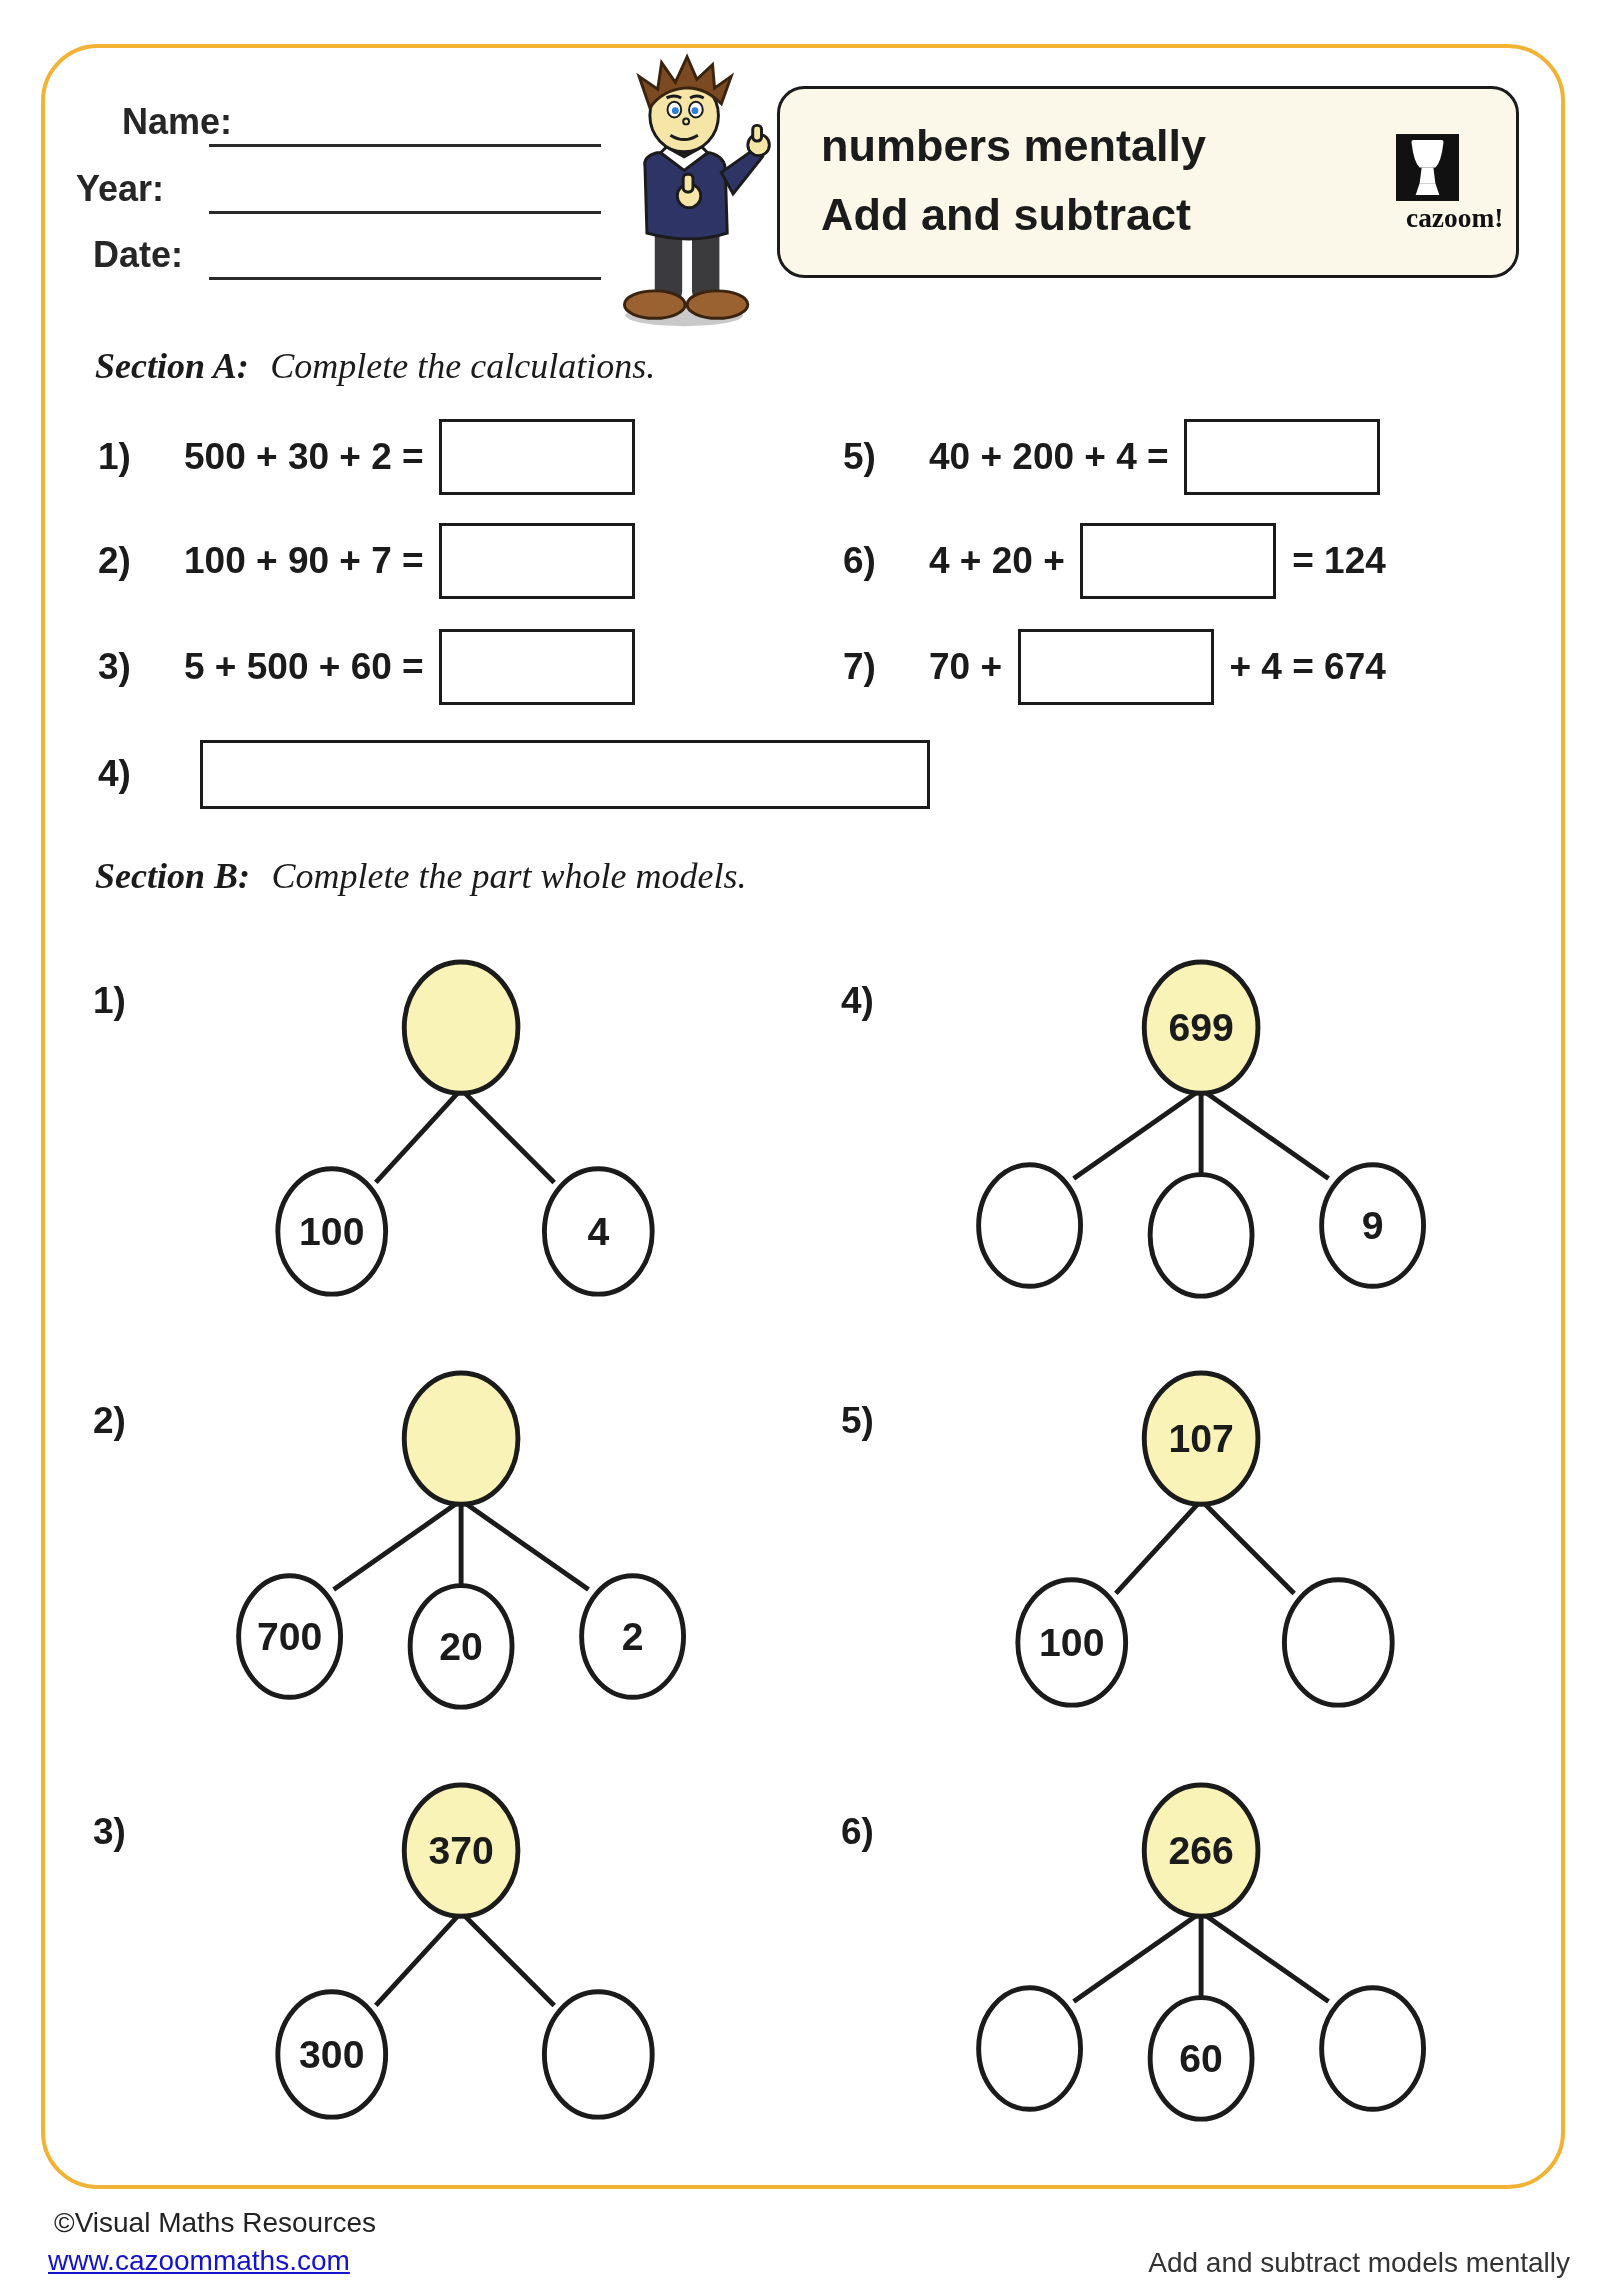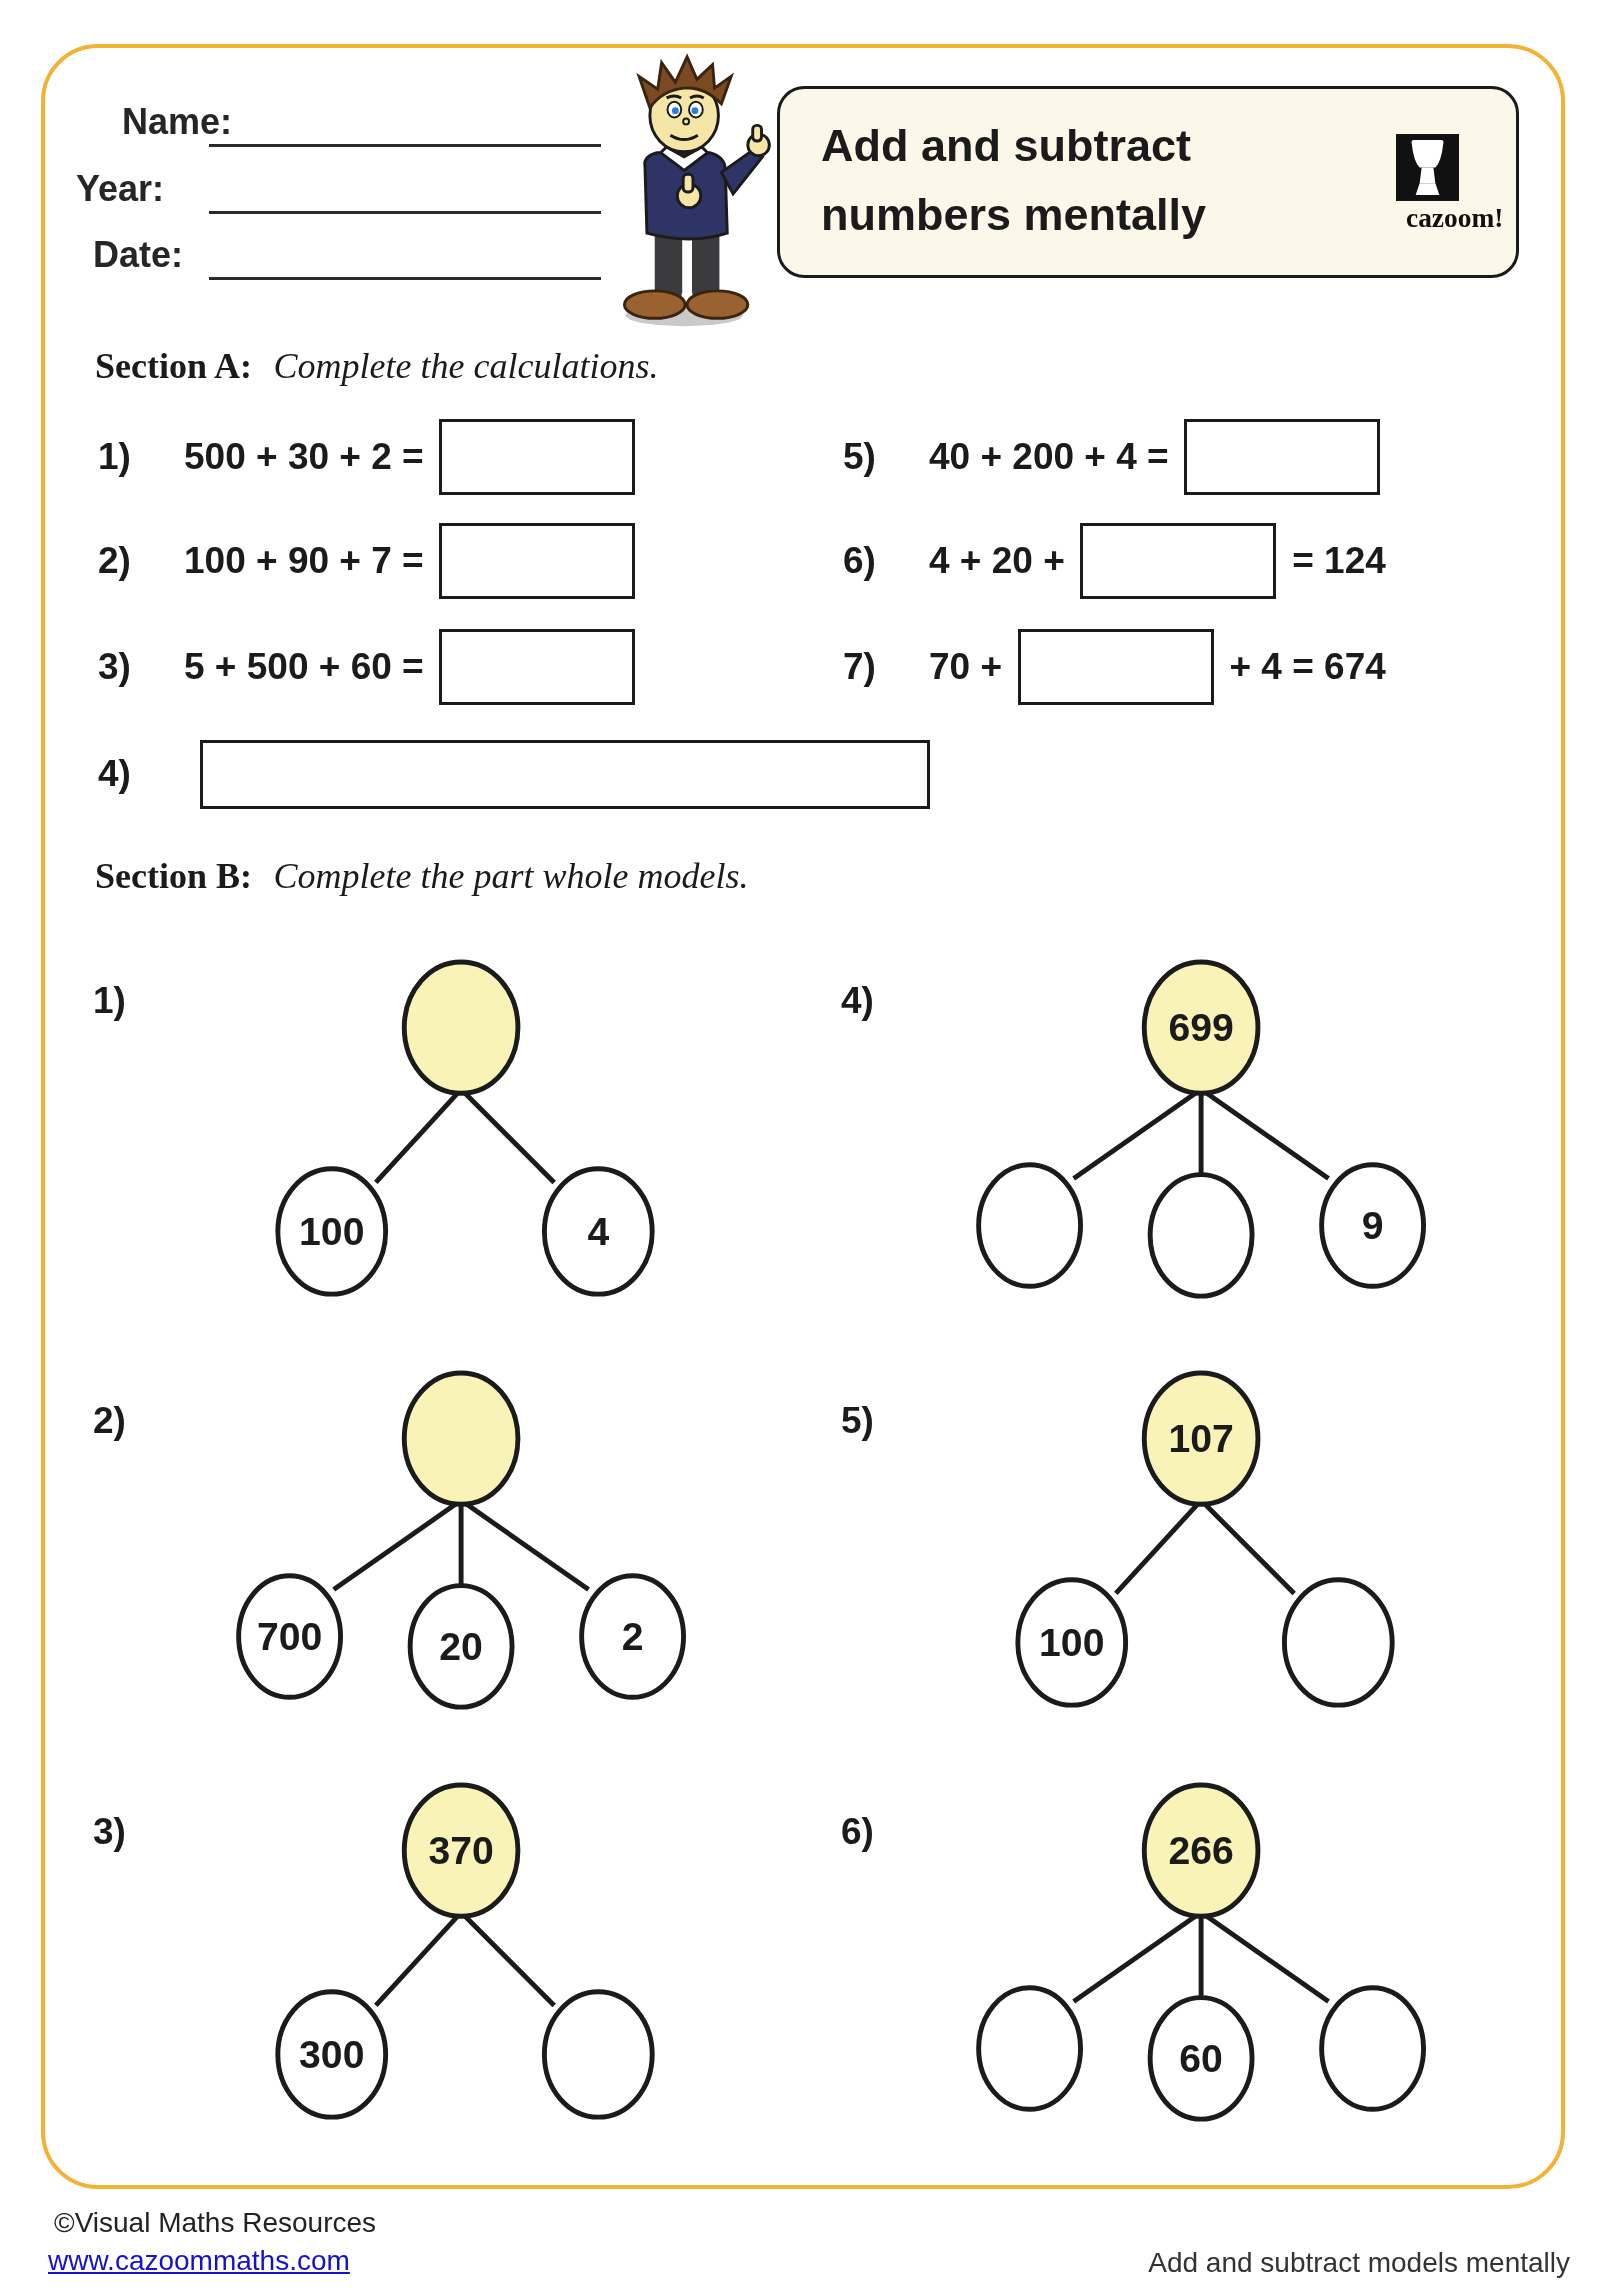--- a/index.html
+++ b/index.html
@@ -29,21 +29,21 @@
   }
   .title-text{
     position:absolute;left:41px;top:21.6px;font-size:45px;font-weight:bold;
     line-height:69px;color:#1b1b1b;
   }
   .logo{position:absolute;right:35px;top:45px;width:108px;text-align:center;}
   .logo-mark{width:63px;height:67px;display:block;margin:0 auto;}
   .logo-text{font-family:"Liberation Serif", serif;font-weight:bold;font-size:27.4px;color:#111;margin-top:2px;margin-left:33px;}
   
   .sec-head{position:absolute;left:95px;font-family:"Liberation Serif", serif;font-size:36px;color:#1b1b1b;white-space:nowrap;}
-  .sec-head .bold{font-weight:bold;text-align:right;}
+  .sec-head .bold{font-weight:bold;font-style:italic;text-align:right;}
   .sec-head .inst{font-style:italic;margin-left:21.6px;}
   
   .prob{
     position:absolute;display:flex;align-items:center;height:82px;
     font-size:37px;font-weight:bold;color:#1b1b1b;white-space:nowrap;
   }
   .pnum{display:inline-block;width:86px;}
   .abox{
     display:inline-block;width:196px;height:76px;border:3.9px solid #1b1b1b;
     background:#fff;margin:0 15.7px;flex:0 0 auto;
@@ -93,22 +93,22 @@
   <circle cx="81" cy="65" r="3.5" fill="#2e7fd9"></circle>
   <circle cx="101" cy="65" r="3.5" fill="#2e7fd9"></circle>
   <path d="M72 52 Q80 48 87 52" stroke="#1b1b1b" stroke-width="3" fill="none"></path>
   <path d="M96 52 Q103 48 110 52" stroke="#1b1b1b" stroke-width="3" fill="none"></path>
   <circle cx="92" cy="76" r="3" fill="none" stroke="#1b1b1b" stroke-width="2"></circle>
   <path d="M76 90 Q90 99 104 90" stroke="#1b1b1b" stroke-width="3" fill="none"></path>
 </svg>
 
 <div class="title-box">
   <div class="title-text">
+    <div>numbers mentally</div>
     <div>Add and subtract</div>
-    <div>numbers mentally</div>
   </div>
   <div class="logo">
     <svg class="logo-mark" viewBox="0 0 64 68">
       <rect x="0" y="0" width="64" height="68" fill="#111111"></rect>
       <path d="M18 6 L46 6 Q49 6 48 10 Q46 28 40 34 L24 34 Q18 28 16 10 Q15 6 18 6 Z" fill="#ffffff"></path>
       <path d="M26 34 L38 34 L40 50 L24 50 Z" fill="#ffffff"></path>
       <path d="M24 50 L40 50 L44 62 L20 62 Z" fill="#ffffff"></path>
     </svg>
     <div class="logo-text">cazoom!</div>
   </div>

